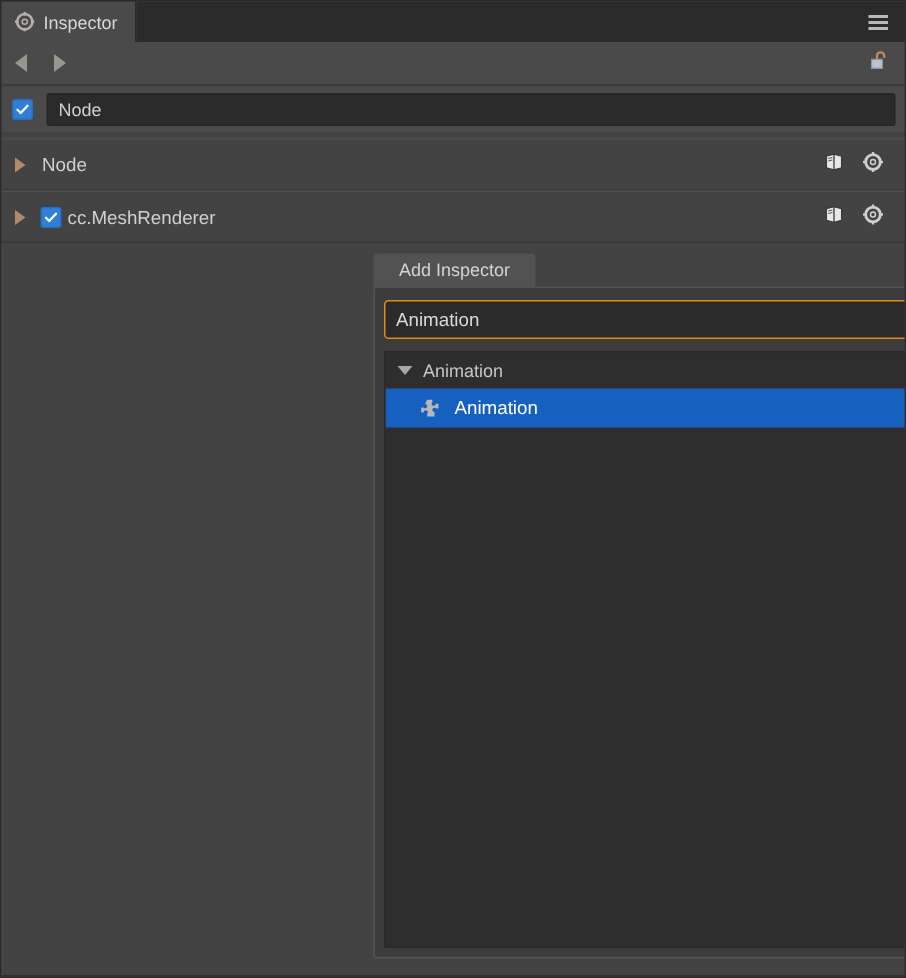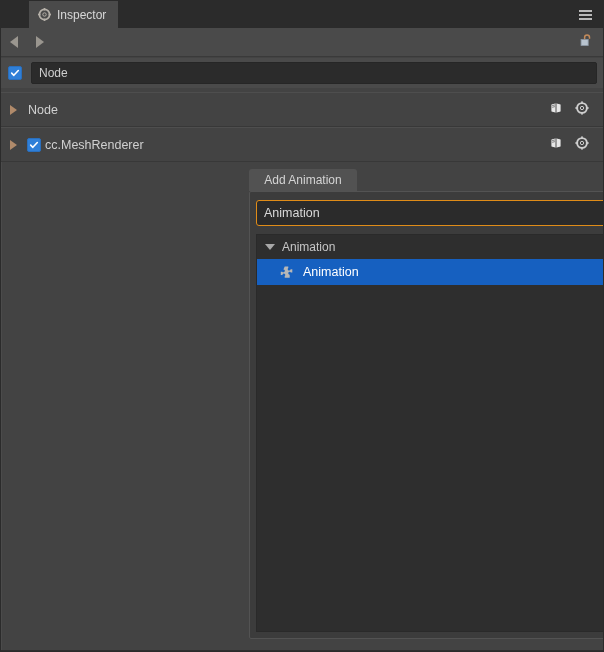--- a/index.html
+++ b/index.html
@@ -17,21 +17,21 @@
     background: #434343;
     border: 1px solid #2b2b2b;
     overflow: hidden;
   }
 
   
   .tabbar {
     position: absolute; left: 0; top: 0;
     width: 604px; height: 27px;
     background: #2b2b2b;
-    display: flex; align-items: stretch; padding-left: 28px;
+    display: flex; align-items: stretch;
   }
   .tab {
     display: flex; align-items: center; gap: 6px;
     padding: 0 12px 0 9px;
     background: #4a4a4a;
     color: #d8d8d8;
     font-size: 12px;
     border-right: 1px solid #2b2b2b;
   }
   .tab .gear-glyph { display:block; width:13px; height:13px; }
@@ -328,21 +328,21 @@
               <rect x="7.1" y="12.8" width="1.8" height="2.8"></rect>
             <rect x="0.4" y="7.1" width="2.8" height="1.8"></rect>
               <rect x="12.8" y="7.1" width="2.8" height="1.8"></rect>
           </g>
         </svg>
       </span>
     </div>
   </div>
 
   <div class="addcomp">
-    <span>Add Animation</span>
+    <span>Add Inspector</span>
   </div>
 
   <div class="dropdown">
 
     <div class="searchwrap">
       <input class="search-input" type="text" value="Animation" style="">
       <div class="clear-btn">
         <svg width="9" height="9" viewBox="0 0 10 10">
           <path d="M2.4 2.4 L7.6 7.6 M7.6 2.4 L2.4 7.6" stroke="#2e2e2e" stroke-width="1.6" stroke-linecap="round"></path>
         </svg>

